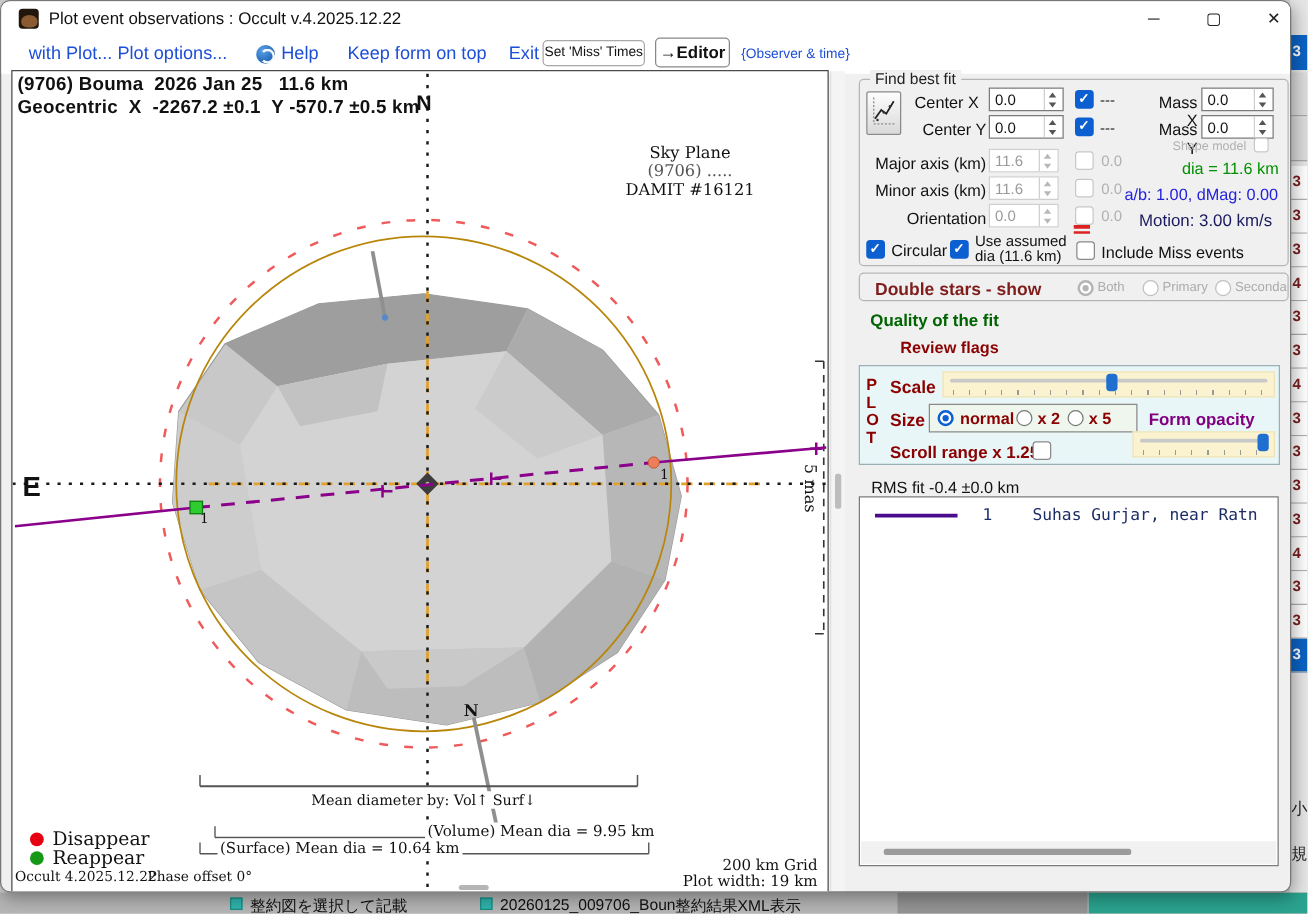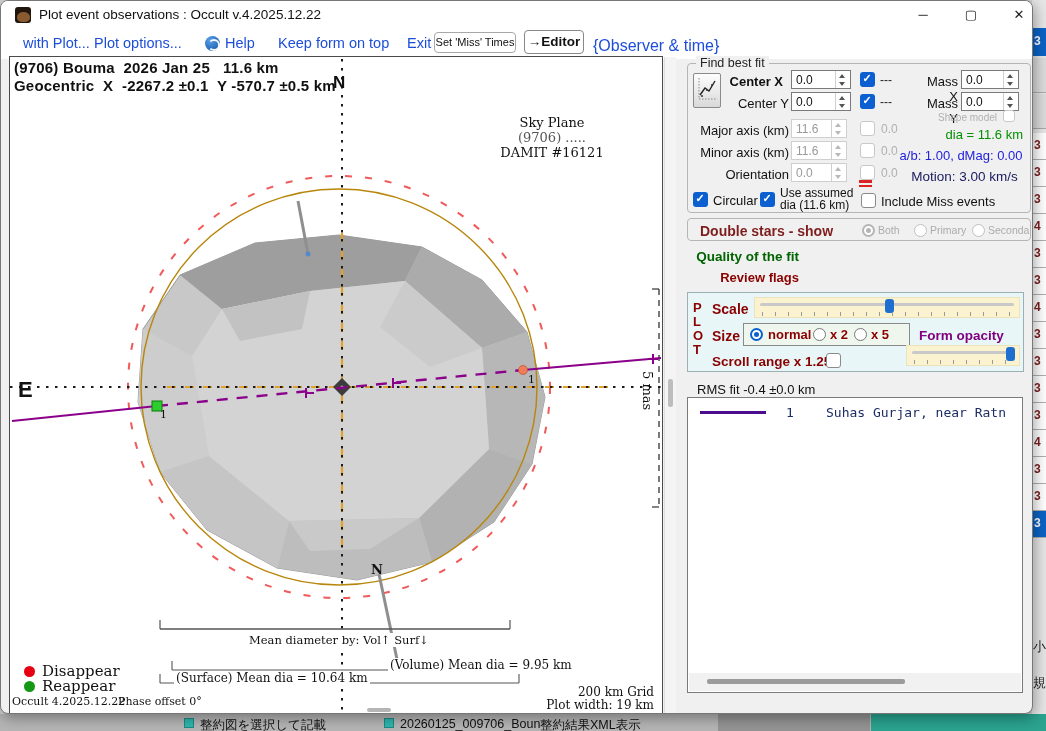--- a/index.html
+++ b/index.html
@@ -160,21 +160,21 @@
   </div>
 
   <div id="menubar">
     <span class="mitem" style="left:22px;">with Plot...</span>
     <span class="mitem" style="left:93px;">Plot options...</span>
     <span class="mitem" style="left:224px;">Help</span>
     <span class="mitem" style="left:277px;">Keep form on top</span>
     <span class="mitem" style="left:406px;">Exit</span>
     <span class="mbtn" style="left:433px;top:4px;width:82px;height:21px;font-size:11px;line-height:19px;">Set 'Miss' Times</span>
     <span class="mbtn" style="left:523px;top:2px;width:60px;height:24px;font-size:13.5px;font-weight:700;line-height:22px;border-color:#888;">→Editor</span>
-    <span class="mitem" style="left:592px;top:9px;font-size:16px;">{Observer &amp; time}</span>
+    <span class="mitem" style="left:592px;top:9px;font-size:11px;">{Observer &amp; time}</span>
   </div>
   <div class="helpicon"></div>
 
   <div id="plot">
     <svg width="652" height="657" viewBox="0 0 652 657">
 
       <g>
         <path d="M329,178 L412,190 L472,223 L517,275 L535,340 L522,407 L484,465 L422,505 L347,523 L267,511 L197,473 L150,415 L128,345 L133,272 L170,218 L245,186 Z" fill="#c8c8c8" stroke="#9a9a9a" stroke-width="1" stroke-linejoin="round"></path>
         <path d="M170,218 L245,186 L329,178 L412,190 L395,224 L300,234 L212,252 Z" fill="#9e9e9e"></path>
         <path d="M412,190 L472,223 L517,275 L472,291 L395,224 Z" fill="#ababab"></path>
@@ -256,21 +256,21 @@
     <div class="pt serif" style="left:487px;top:58px;width:110px;text-align:center;font-size:13px;line-height:15px;">
       <div>Sky Plane</div>
       <div style="color:#555;">(9706) .....</div>
       <div>DAMIT #16121</div>
     </div>
     <div class="pt serif" style="left:645px;top:314px;font-size:13px;transform:rotate(90deg);transform-origin:0 0;white-space:nowrap;">5 mas</div>
     <div class="pt serif" style="left:361px;top:505px;font-weight:700;font-size:13px;">N</div>
     <div class="pt serif" style="left:150px;top:351px;font-size:11px;">1</div>
     <div class="pt serif" style="left:518px;top:316px;font-size:11px;">1</div>
     <div class="pt serif wbg" style="left:237px;top:576px;font-size:11.5px;">Mean diameter by: Vol↑ Surf↓</div>
-    <div class="pt serif wbg" style="left:330px;top:601px;font-size:12px;margin-left:48px;">(Volume) Mean dia = 9.95 km</div>
+    <div class="pt serif wbg" style="left:330px;top:601px;font-size:12px;">(Volume) Mean dia = 9.95 km</div>
     <div class="pt serif wbg" style="left:164px;top:614px;font-size:12px;">(Surface) Mean dia = 10.64 km</div>
     <span class="abs" style="left:14px;top:609px;width:11px;height:11px;border-radius:50%;background:#e60012;"></span>
     <div class="pt serif" style="left:32px;top:605px;font-size:15px;">Disappear</div>
     <span class="abs" style="left:14px;top:624px;width:11px;height:11px;border-radius:50%;background:#159815;"></span>
     <div class="pt serif" style="left:32px;top:620px;font-size:15px;">Reappear</div>
     <div class="pt serif" style="left:2px;top:638px;font-size:11px;">Occult 4.2025.12.22</div>
     <div class="pt serif" style="left:108px;top:638px;font-size:11px;">Phase offset 0°</div>
     <div class="pt serif" style="left:530px;top:628px;width:114px;text-align:right;font-size:12px;">200 km Grid</div>
     <div class="pt serif" style="left:530px;top:641px;width:114px;text-align:right;font-size:12px;">Plot width: 19 km</div>
   </div>
@@ -285,21 +285,21 @@
   <button class="abs" style="left:692px;top:72px;width:28px;height:35px;background:linear-gradient(#fdfdfd,#d9d9d9);border:1px solid #8a8a8a;border-radius:2px;padding:0;">
     <svg width="22" height="26" viewBox="0 0 22 26">
       <line x1="3" y1="2" x2="3" y2="23" stroke="#888" stroke-width="1" stroke-dasharray="1.5 1.5"></line>
       <line x1="3" y1="23" x2="20" y2="23" stroke="#888" stroke-width="1" stroke-dasharray="1.5 1.5"></line>
       <polyline points="4,19 9,12 13,15 19,5" fill="none" stroke="#222" stroke-width="1.4"></polyline>
       <circle cx="6" cy="20" r="1" fill="#333"></circle>
         <circle cx="11" cy="14" r="1" fill="#333"></circle>
         <circle cx="16" cy="9" r="1" fill="#333"></circle>
     </svg>
   </button>
-  <div class="rlab" style="left:684px;top:73px;width:98px;font-weight:bold;">Center X</div>
+  <div class="rlab" style="left:684px;top:73px;width:98px;">Center X</div>
   <div class="spin" style="left:790px;top:69px;width:60px;"><span>0.0</span><span class="ud">
         <span class="up"></span>
         <span class="dn"></span>
       </span></div>
   <span class="cb on" style="left:859px;top:71px;"></span>
   <div class="abs" style="left:879px;top:72px;font-size:12px;color:#222;">---</div>
   <div class="rlab" style="left:916px;top:73px;width:41px;">Mass X</div>
   <div class="spin" style="left:960px;top:69px;width:58px;"><span>0.0</span><span class="ud">
         <span class="up"></span>
         <span class="dn"></span>

